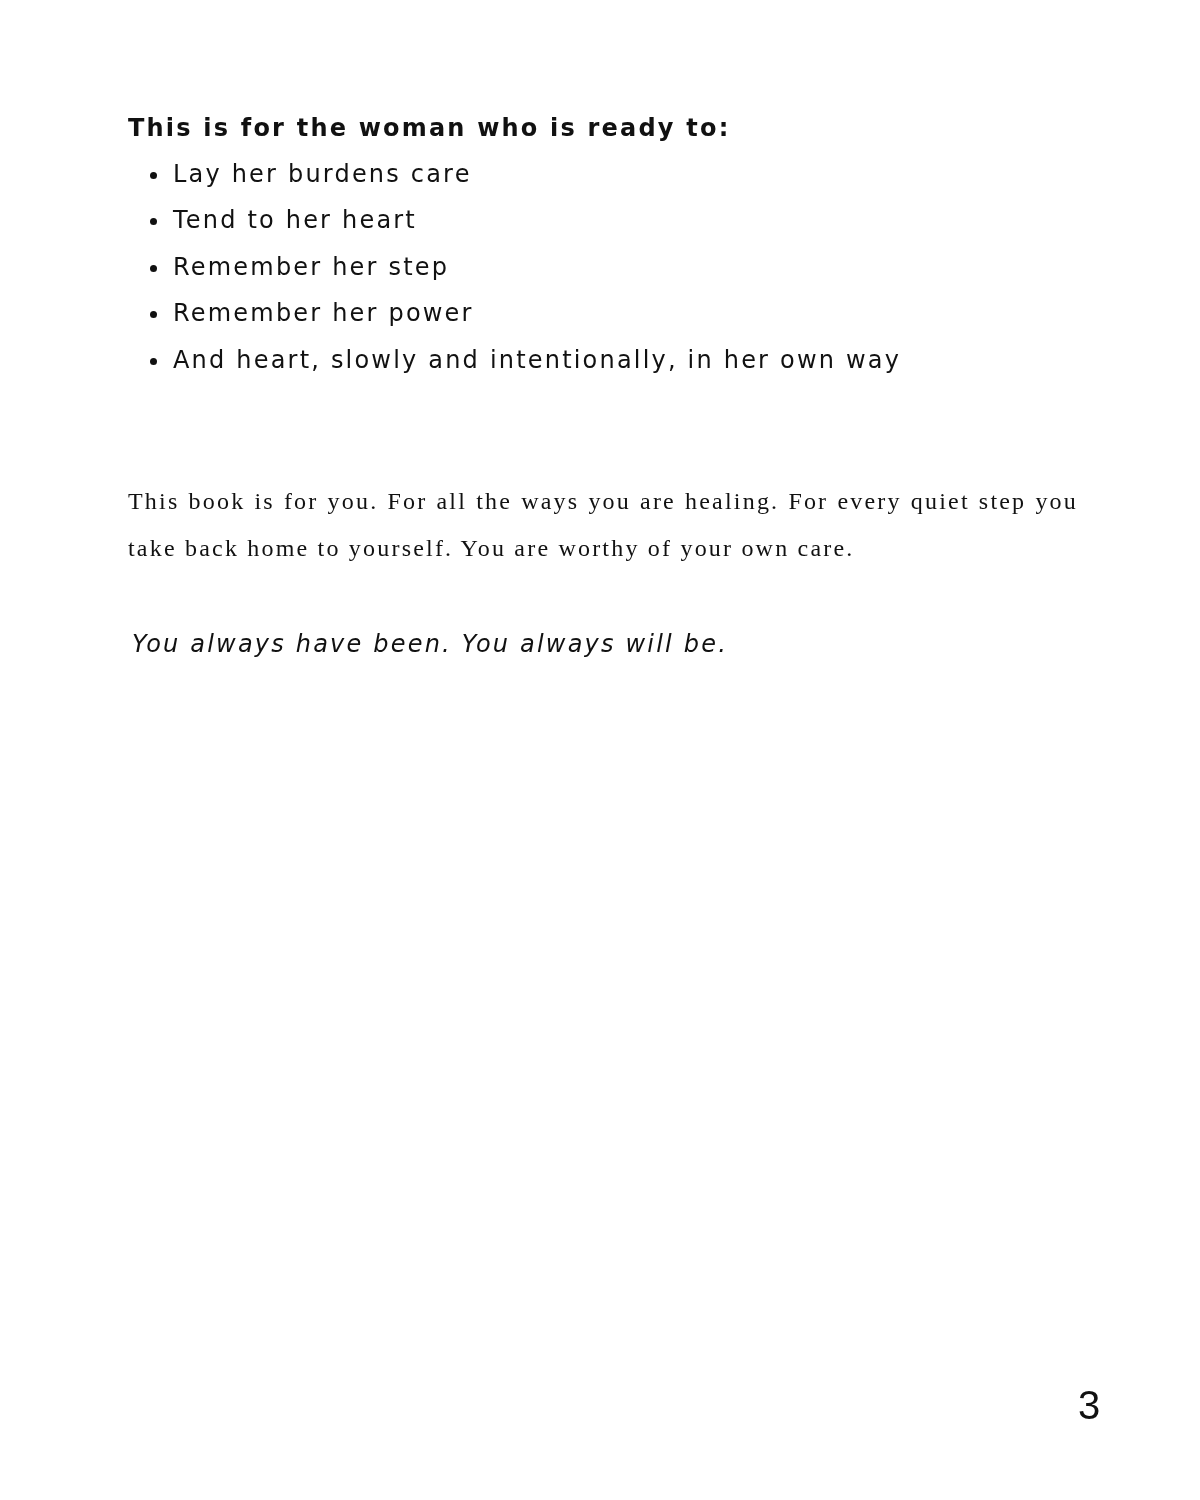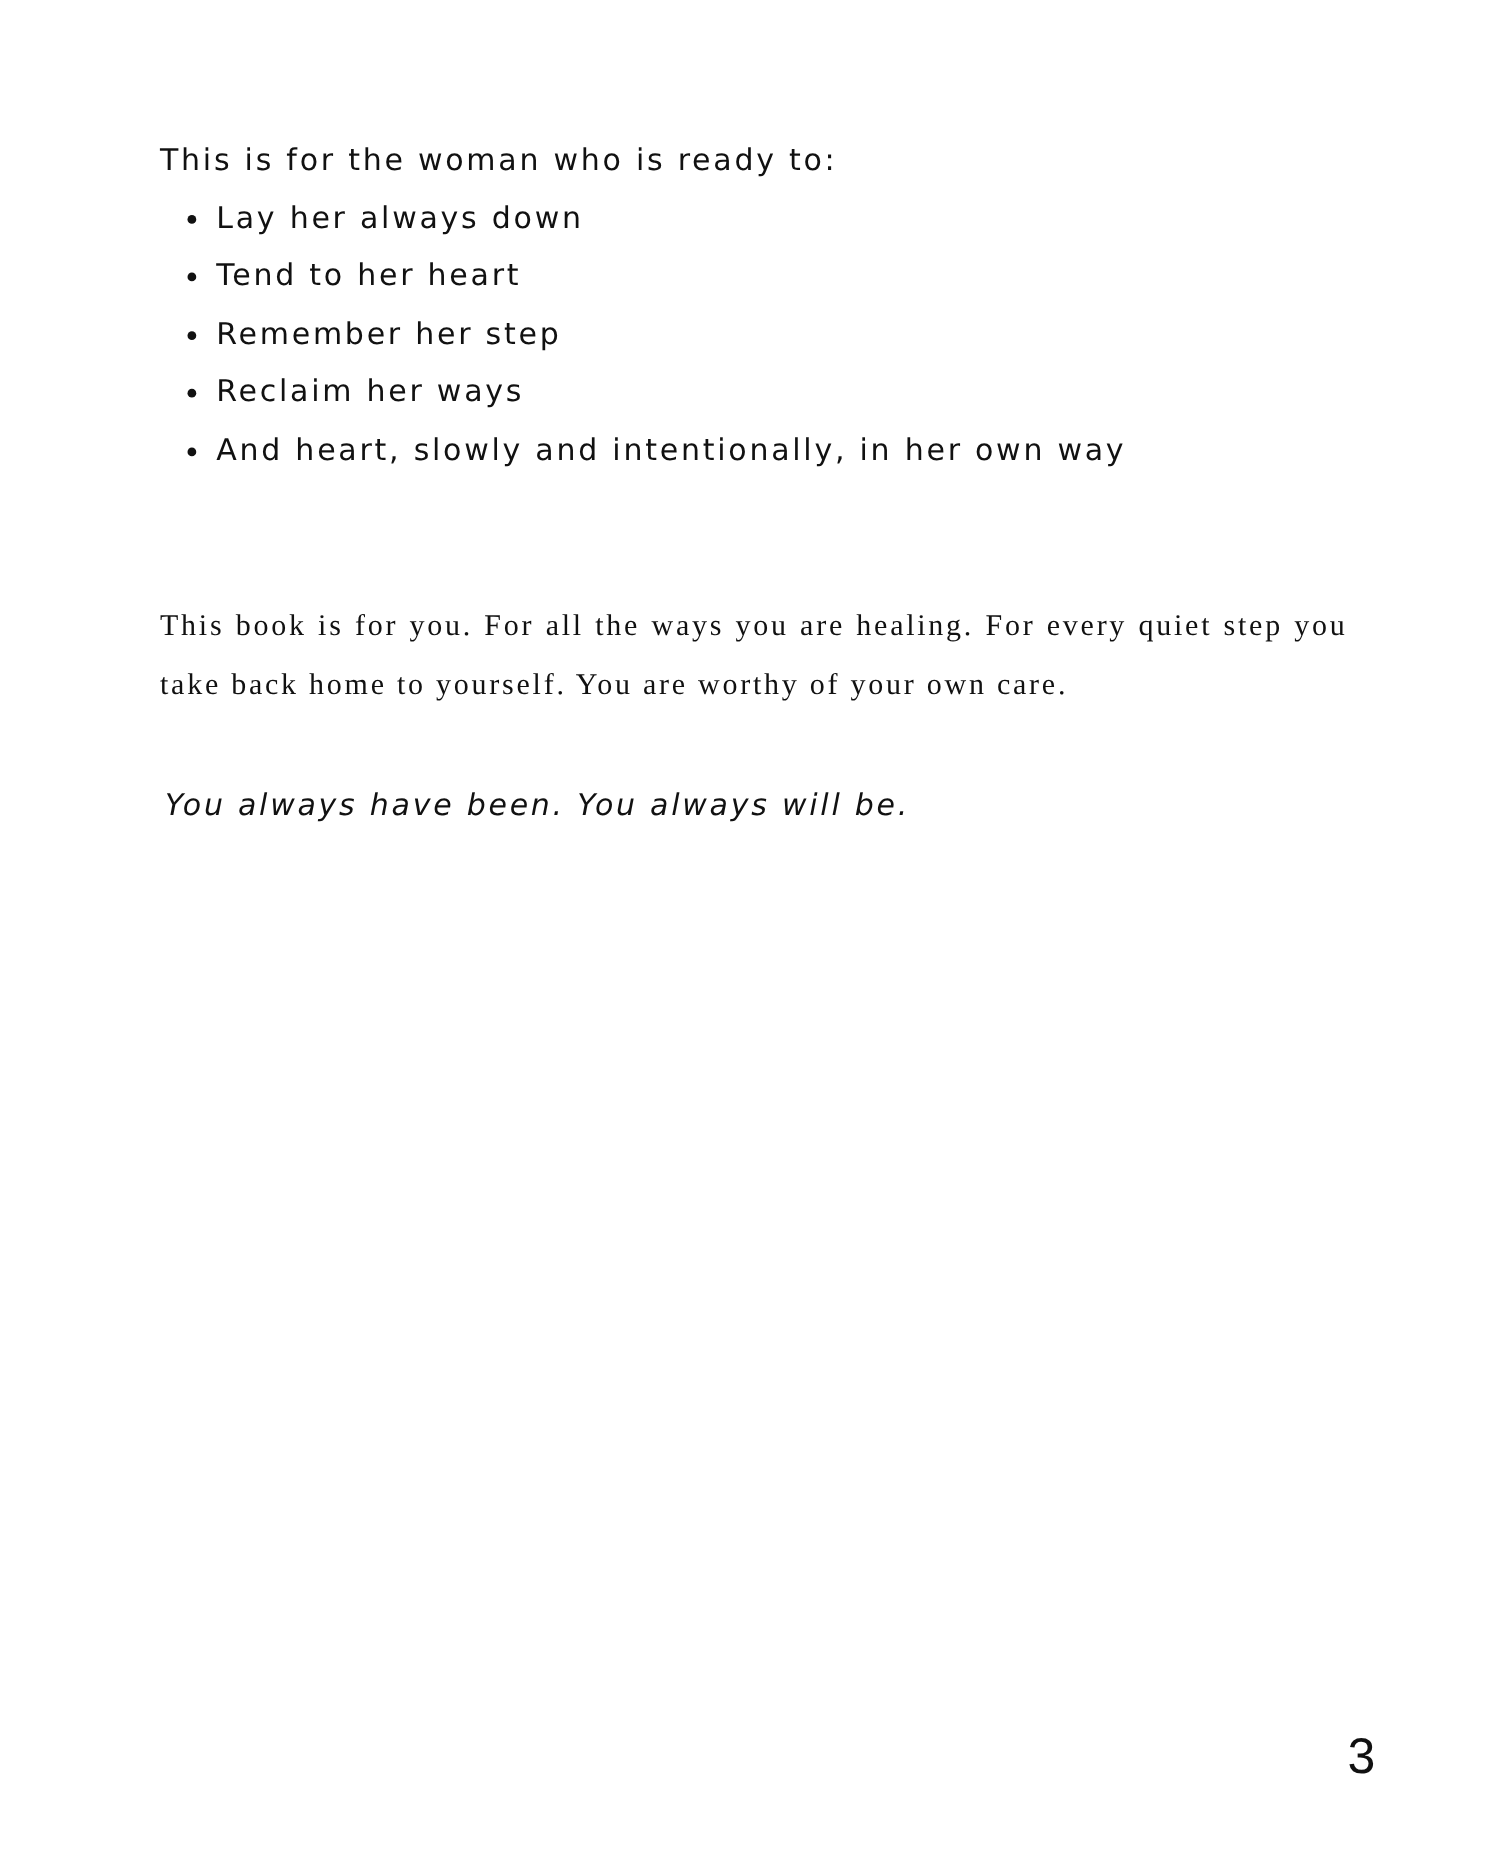--- a/index.html
+++ b/index.html
@@ -19,21 +19,21 @@
       position: absolute;
       left: 128px;
       top: 108px;
       width: 950px;
     }
     .intro {
       font-size: 24px;
       letter-spacing: 2.2px;
       line-height: 40px;
       margin: 0;
-      font-weight: 400;
+      font-weight: 700;
     }
     .list {
       list-style: none;
       margin: 3px 0 0 0;
       padding: 0;
     }
     .list li {
       position: relative;
       font-size: 24px;
       letter-spacing: 2.2px;
@@ -81,24 +81,24 @@
       line-height: 50px;
       color: #111111;
     }
   </style>
 </head>
 <body>
 
 <div class="page">
   <p class="intro">This is for the woman who is ready to:</p>
   <ul class="list">
-    <li><span class="bullet"></span><span>Lay her always down</span></li>
+    <li><span class="bullet"></span><span>Lay her burdens care</span></li>
     <li><span class="bullet"></span><span>Tend to her heart</span></li>
     <li><span class="bullet"></span><span>Remember her step</span></li>
-    <li><span class="bullet"></span><span>Reclaim her ways</span></li>
+    <li><span class="bullet"></span><span>Remember her power</span></li>
     <li><span class="bullet"></span><span>And heart, slowly and intentionally, in her own way</span></li>
   </ul>
 </div>
 
 <p class="para">This book is for you. For all the ways you are healing. For every quiet step you take back home to yourself. You are worthy of your own care.</p>
 
 <p class="closing">You always have been. You always will be.</p>
 
 <div class="page-number">3</div>
 

